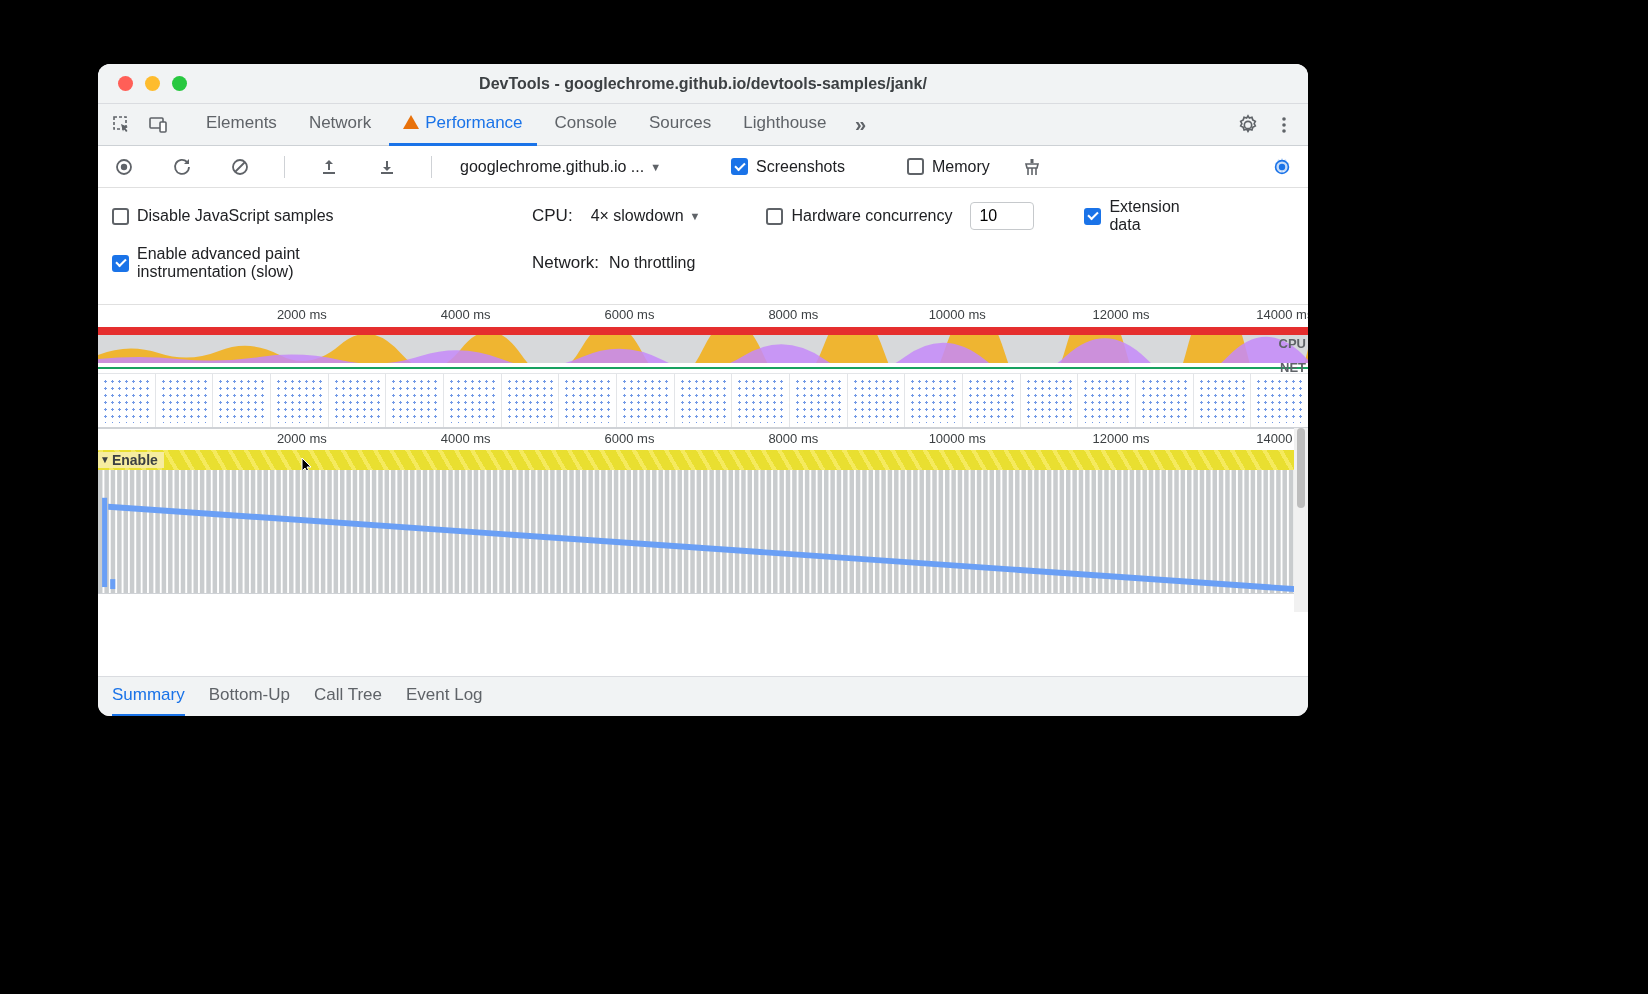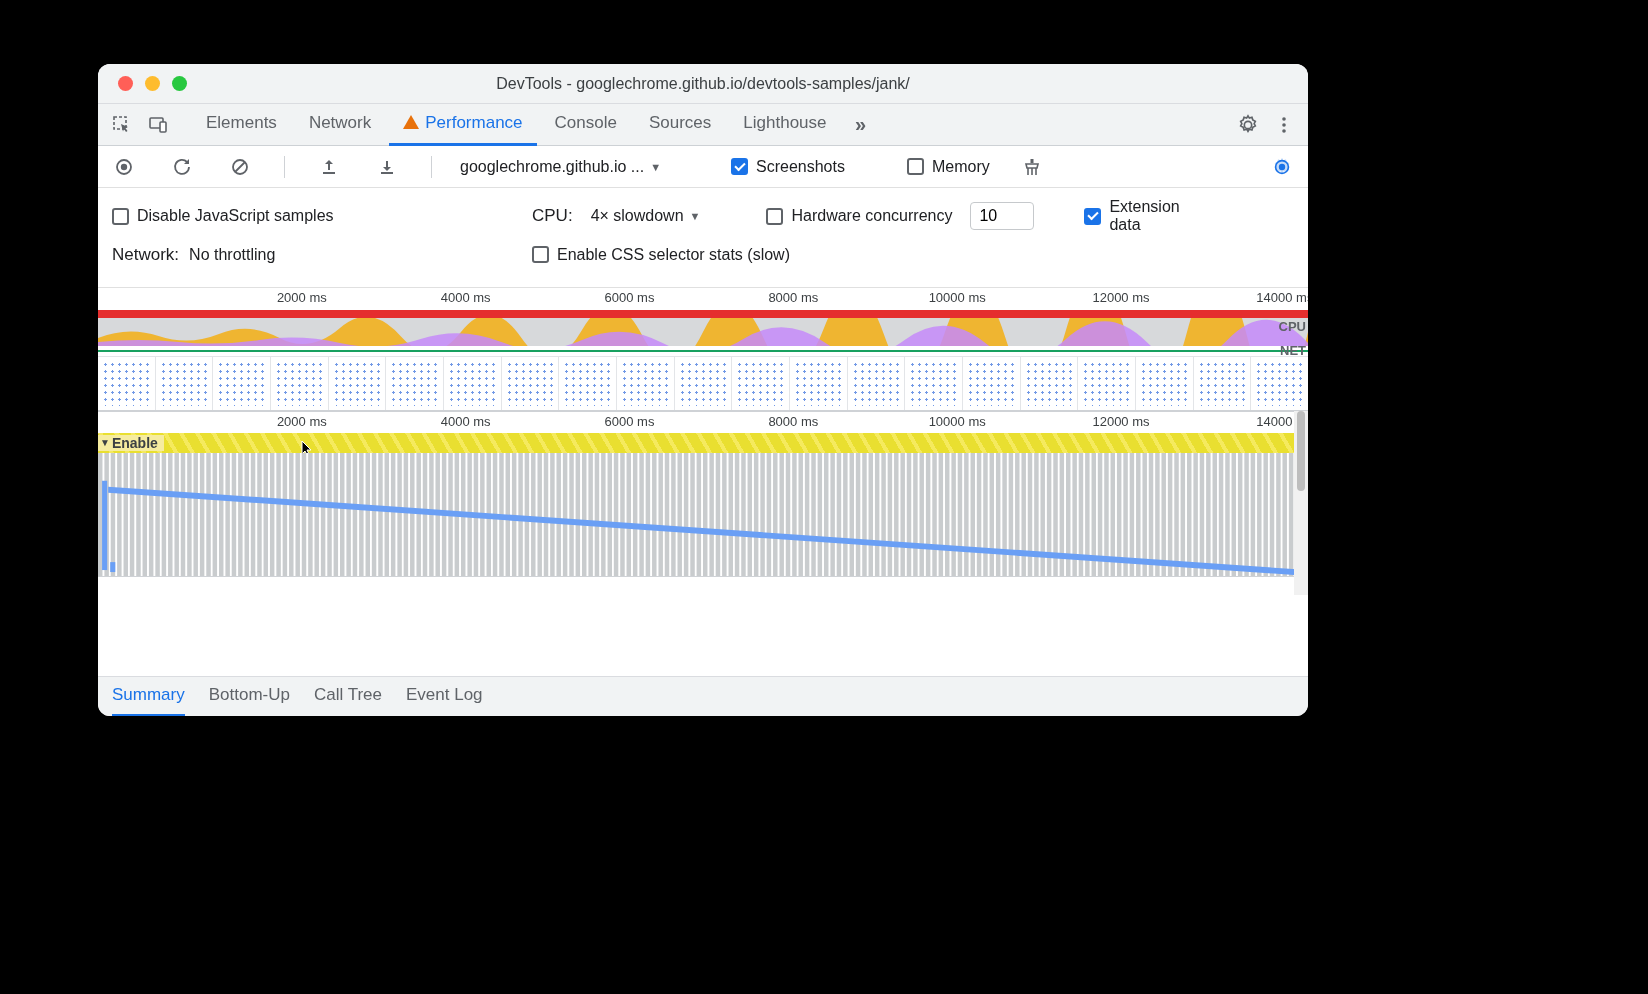--- a/index.html
+++ b/index.html
@@ -37,21 +37,21 @@
     gap: 12px;
     padding-left: 20px;
   }
   .tl { width: 15px; height: 15px; border-radius: 50%; }
   .tl.red { background: #ff5f57; }
   .tl.yellow { background: #febc2e; }
   .tl.green { background: #28c840; }
   .titlebar .title {
     position: absolute; left: 0; right: 0;
     text-align: center;
-    font-weight: 400;
+    font-weight: 700;
     font-size: 16px;
     color: #3c4043;
     pointer-events: none;
   }
   
   .tabstrip {
     height: 42px;
     background: #f1f3f4;
     display: flex;
     align-items: center;
@@ -420,33 +420,33 @@
         <span>Hardware concurrency</span>
       </div>
       <input class="hwinput" value="10" style="">
       <div style="width:14px"></div>
       <div class="chk">
         <div class="box checked"></div>
         <span class="label2">Extension<br>data</span>
       </div>
     </div>
 
+    <div class="optrow">
+      <div class="chk">
+        <div class="box checked"></div>
+        <span class="label2">Enable advanced paint<br>instrumentation (slow)</span>
+      </div>
+    </div>
     <div class="optrow" style="">
       <span>Network:</span>
       <div class="dd">
         <span>No throttling</span>
       </div>
     </div>
 
-    <div class="optrow">
-      <div class="chk">
-        <div class="box"></div>
-        <span>Enable CSS selector stats (slow)</span>
-      </div>
-    </div>
     <div></div>
   </div>
 
   <div class="overview">
     <div class="ruler" id="ruler-ov">
         <span class="tick" style="left: 203.836px;">2000 ms</span>
         <span class="tick" style="left: 367.671px;">4000 ms</span>
         <span class="tick" style="left: 531.507px;">6000 ms</span>
         <span class="tick" style="left: 695.342px;">8000 ms</span>
         <span class="tick" style="left: 859.178px;">10000 ms</span>

